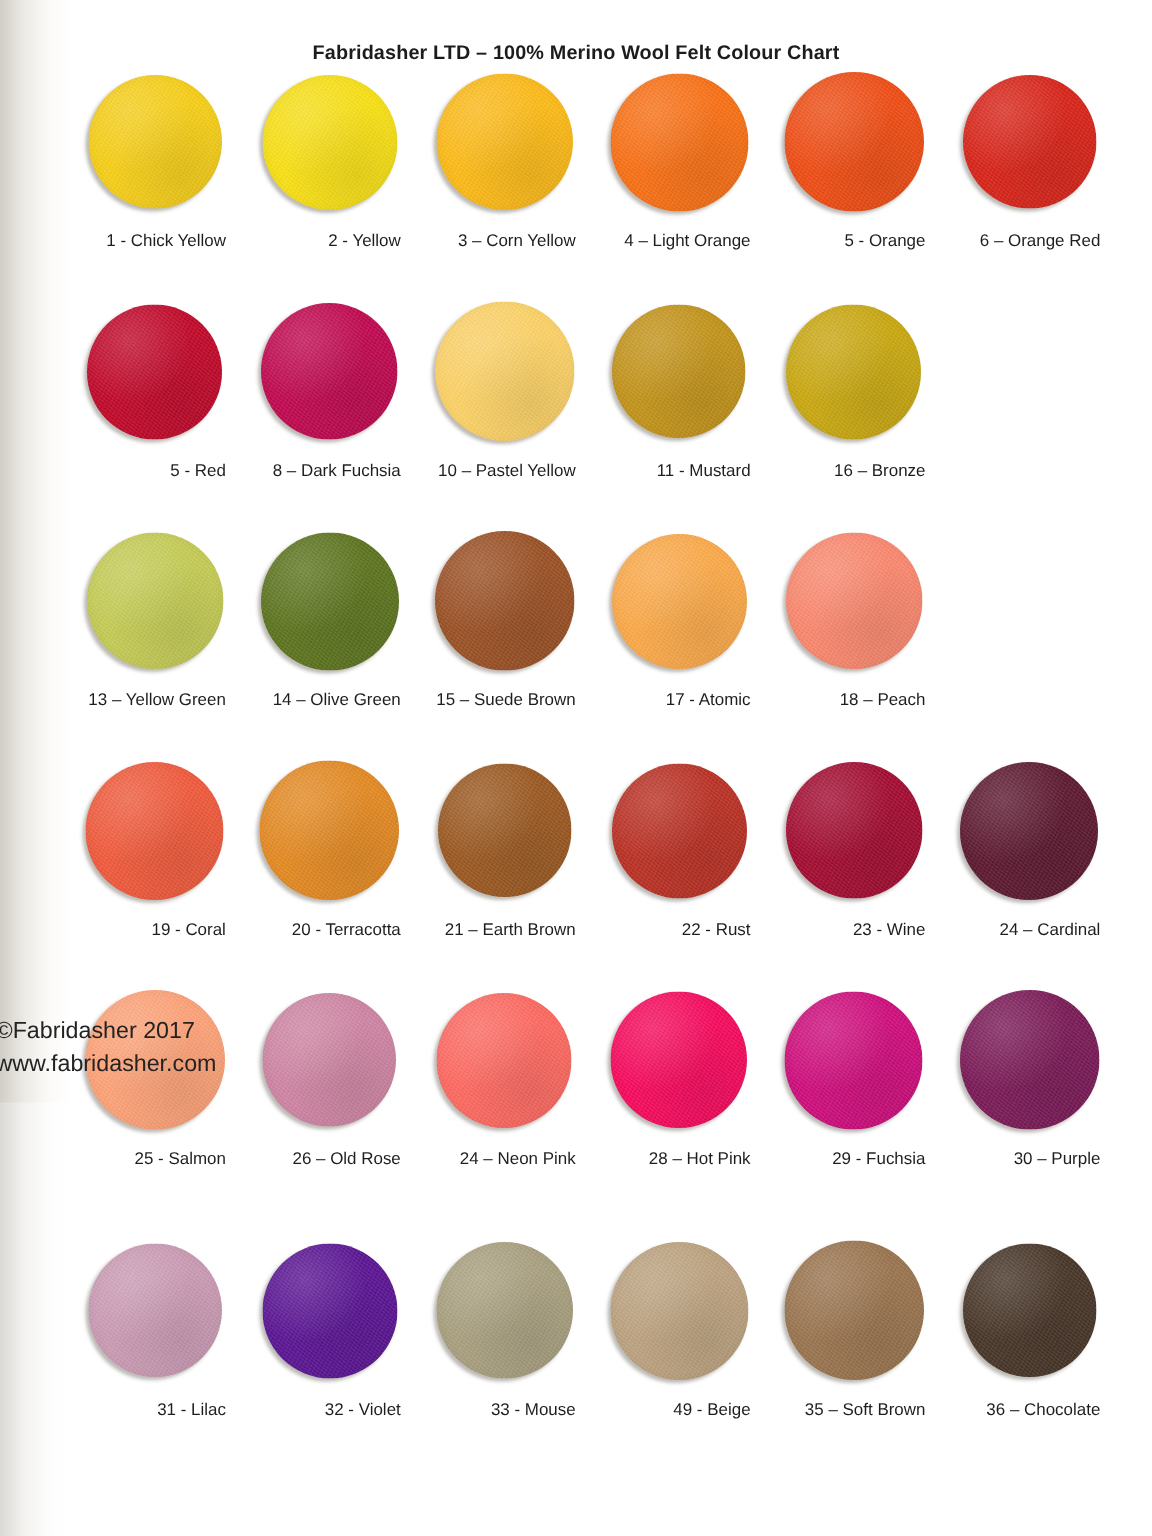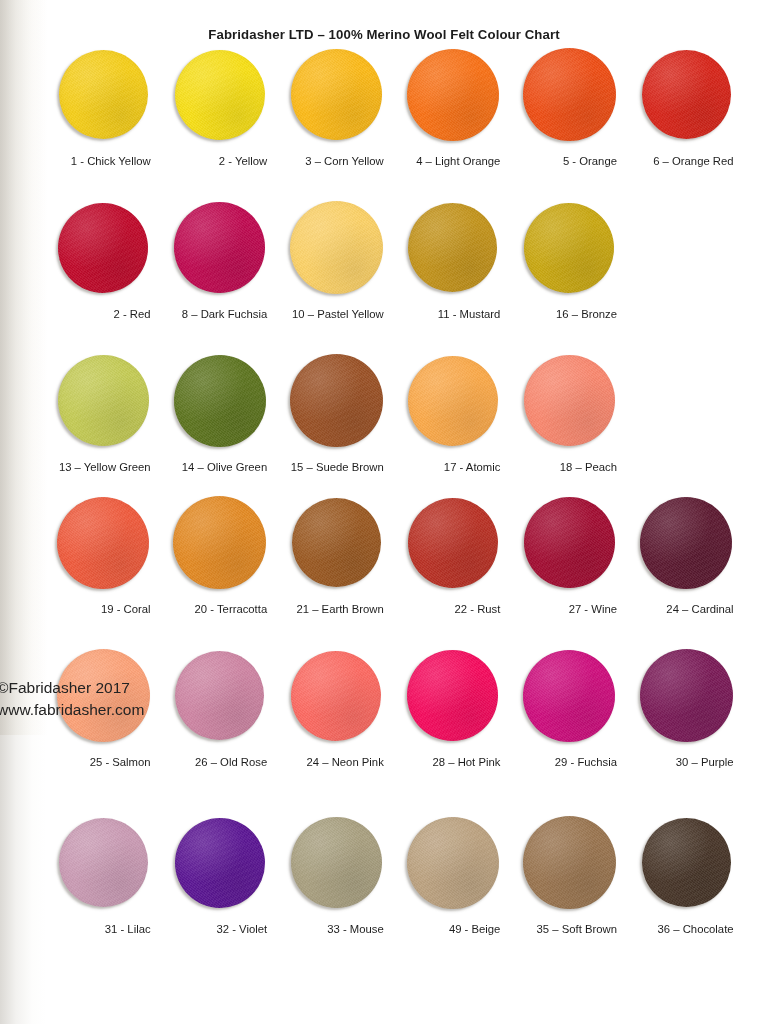--- a/index.html
+++ b/index.html
@@ -174,21 +174,21 @@
             <div class="swatch-disc" title="6 – Orange Red" style="background-color: rgb(216, 38, 27); width: 89px; height: 89px;"></div>
           </div>
           <div class="swatch-label">6 – Orange Red</div>
         </div>
       </div>
       <div class="swatch-row" style="margin-bottom: 33px;">
         <div class="swatch-cell">
           <div class="swatch-disc-wrap">
             <div class="swatch-disc" title="7 - Red" style="background-color: rgb(193, 11, 44); width: 90px; height: 90px;"></div>
           </div>
-          <div class="swatch-label">2 - Red</div>
+          <div class="swatch-label">5 - Red</div>
         </div>
         <div class="swatch-cell">
           <div class="swatch-disc-wrap">
             <div class="swatch-disc" title="8 – Dark Fuchsia" style="background-color: rgb(192, 11, 81); width: 91px; height: 91px;"></div>
           </div>
           <div class="swatch-label">8 – Dark Fuchsia</div>
         </div>
         <div class="swatch-cell">
           <div class="swatch-disc-wrap">
             <div class="swatch-disc" title="10 – Pastel Yellow" style="background-color: rgb(251, 209, 103); width: 93px; height: 93px;"></div>
@@ -201,21 +201,21 @@
           </div>
           <div class="swatch-label">11 - Mustard</div>
         </div>
         <div class="swatch-cell">
           <div class="swatch-disc-wrap">
             <div class="swatch-disc" title="12 – Bronze" style="background-color: rgb(201, 168, 19); width: 90px; height: 90px;"></div>
           </div>
           <div class="swatch-label">16 – Bronze</div>
         </div>
       </div>
-      <div class="swatch-row" style="margin-bottom: 22px;">
+      <div class="swatch-row" style="margin-bottom: 33px;">
         <div class="swatch-cell">
           <div class="swatch-disc-wrap">
             <div class="swatch-disc" title="13 – Yellow Green" style="background-color: rgb(196, 203, 85); width: 91px; height: 91px;"></div>
           </div>
           <div class="swatch-label">13 – Yellow Green</div>
         </div>
         <div class="swatch-cell">
           <div class="swatch-disc-wrap">
             <div class="swatch-disc" title="14 – Olive Green" style="background-color: rgb(94, 117, 32); width: 92px; height: 92px;"></div>
           </div>
@@ -262,21 +262,21 @@
         <div class="swatch-cell">
           <div class="swatch-disc-wrap">
             <div class="swatch-disc" title="22 - Rust" style="background-color: rgb(186, 50, 38); width: 90px; height: 90px;"></div>
           </div>
           <div class="swatch-label">22 - Rust</div>
         </div>
         <div class="swatch-cell">
           <div class="swatch-disc-wrap">
             <div class="swatch-disc" title="23 - Wine" style="background-color: rgb(163, 14, 51); width: 91px; height: 91px;"></div>
           </div>
-          <div class="swatch-label">27 - Wine</div>
+          <div class="swatch-label">23 - Wine</div>
         </div>
         <div class="swatch-cell">
           <div class="swatch-disc-wrap">
             <div class="swatch-disc" title="24 – Cardinal" style="background-color: rgb(94, 27, 50); width: 92px; height: 92px;"></div>
           </div>
           <div class="swatch-label">24 – Cardinal</div>
         </div>
       </div>
       <div class="swatch-row" style="margin-bottom: 47px;">
         <div class="swatch-cell">

